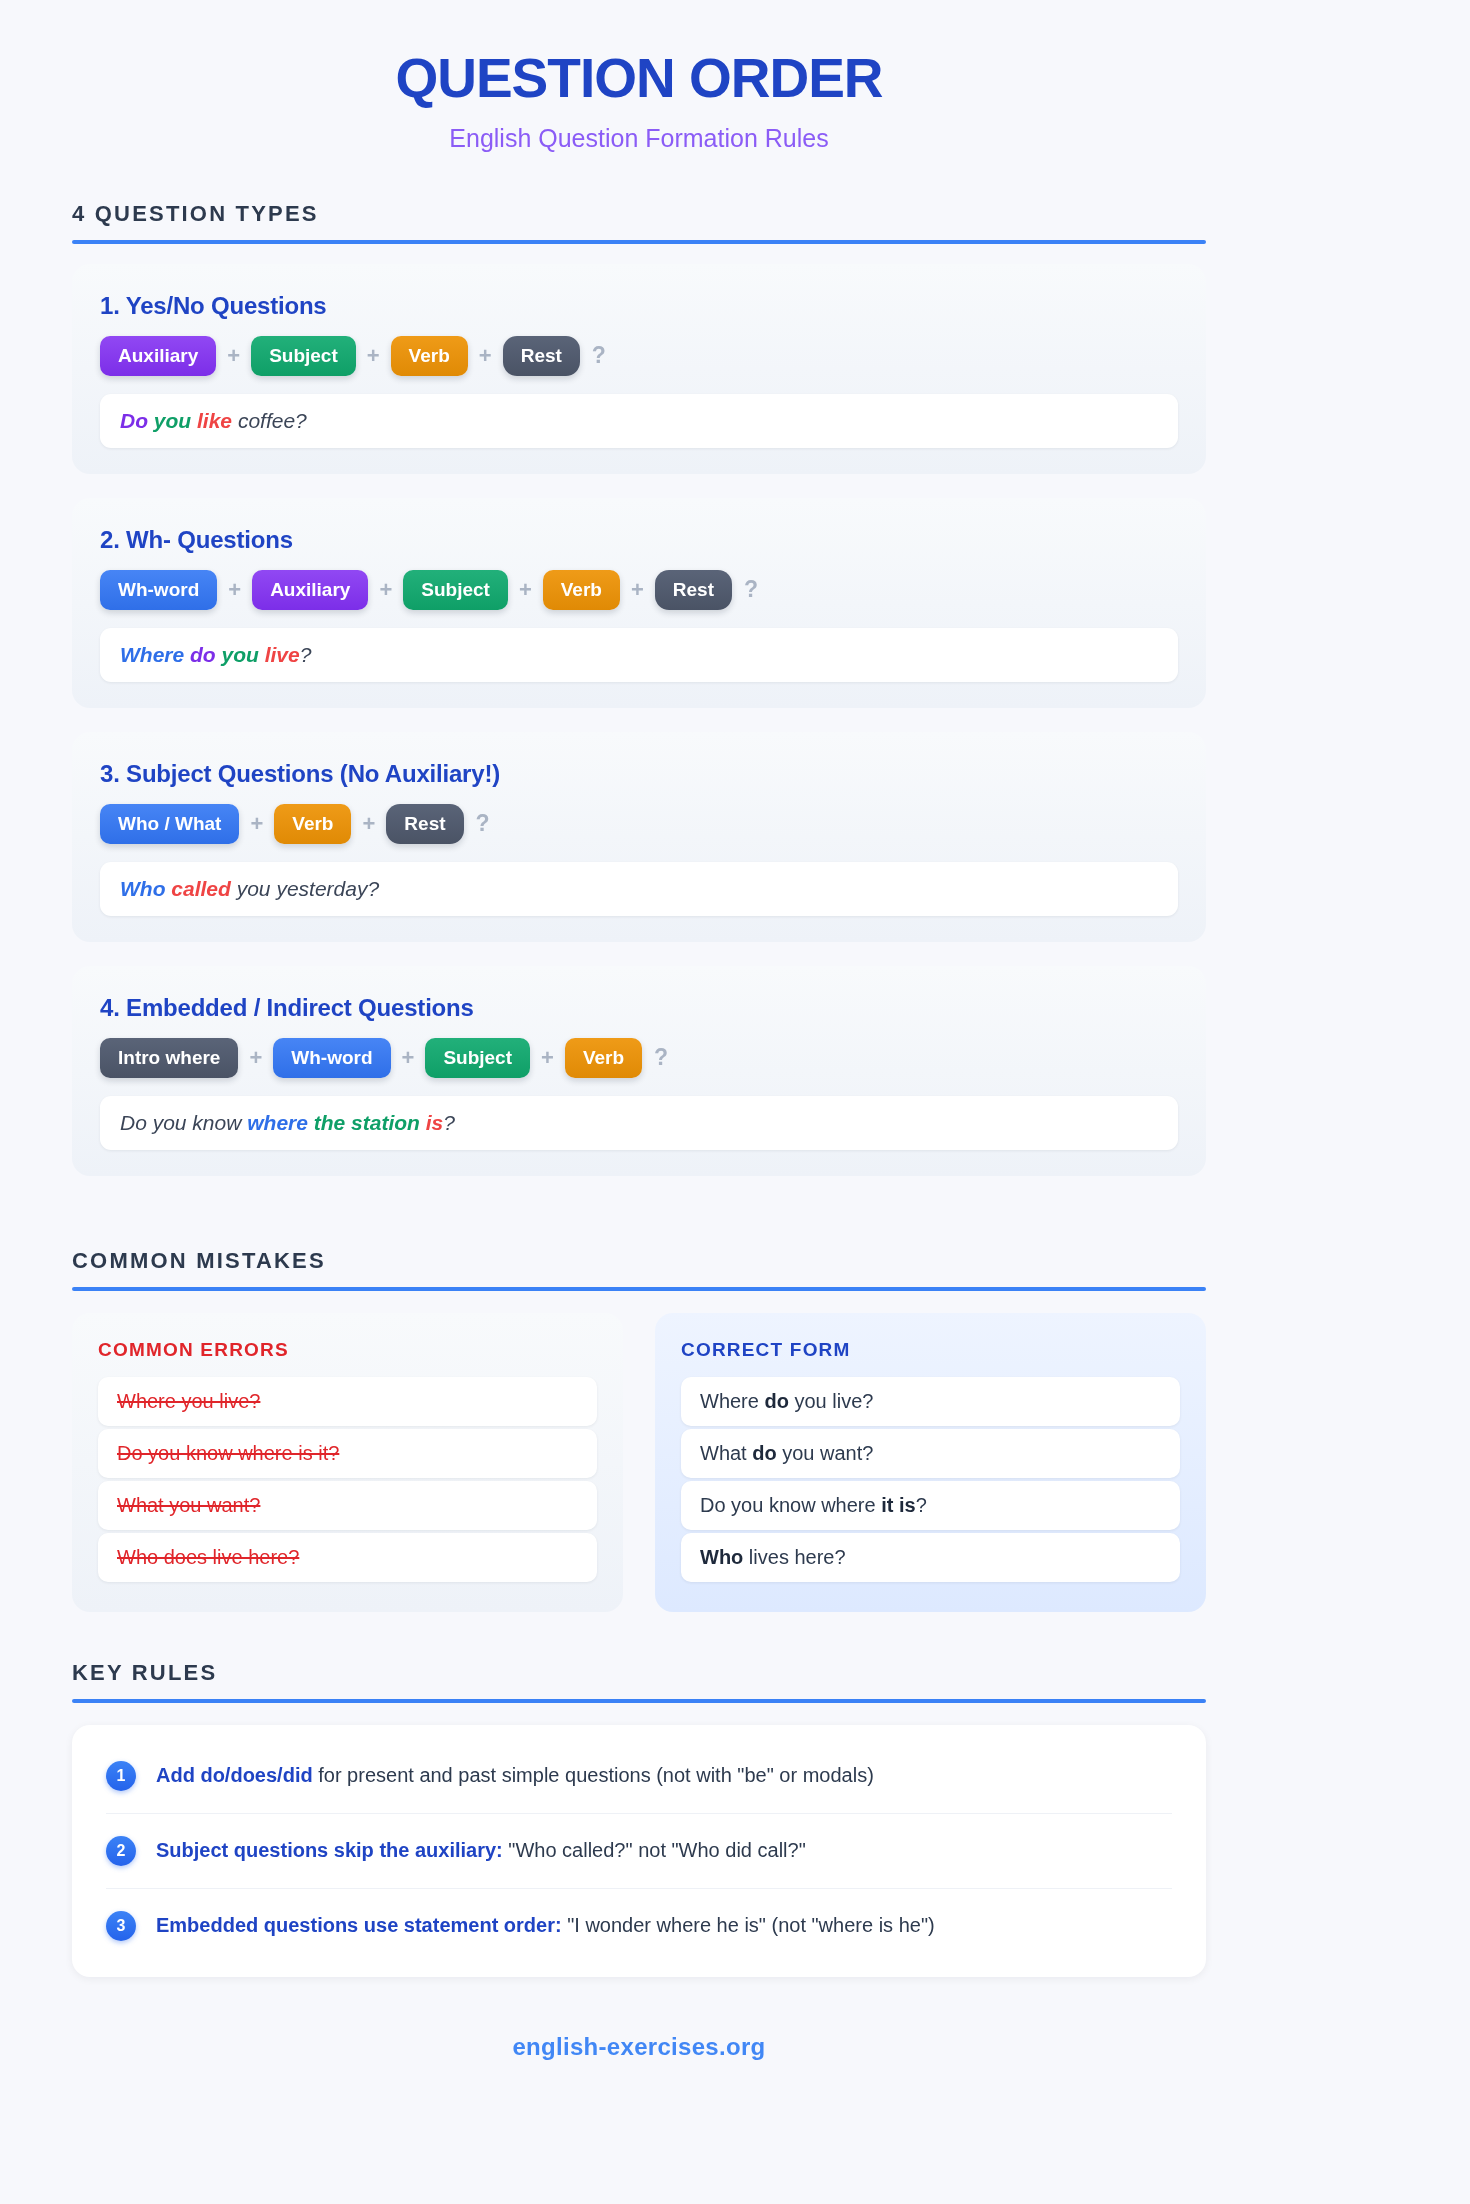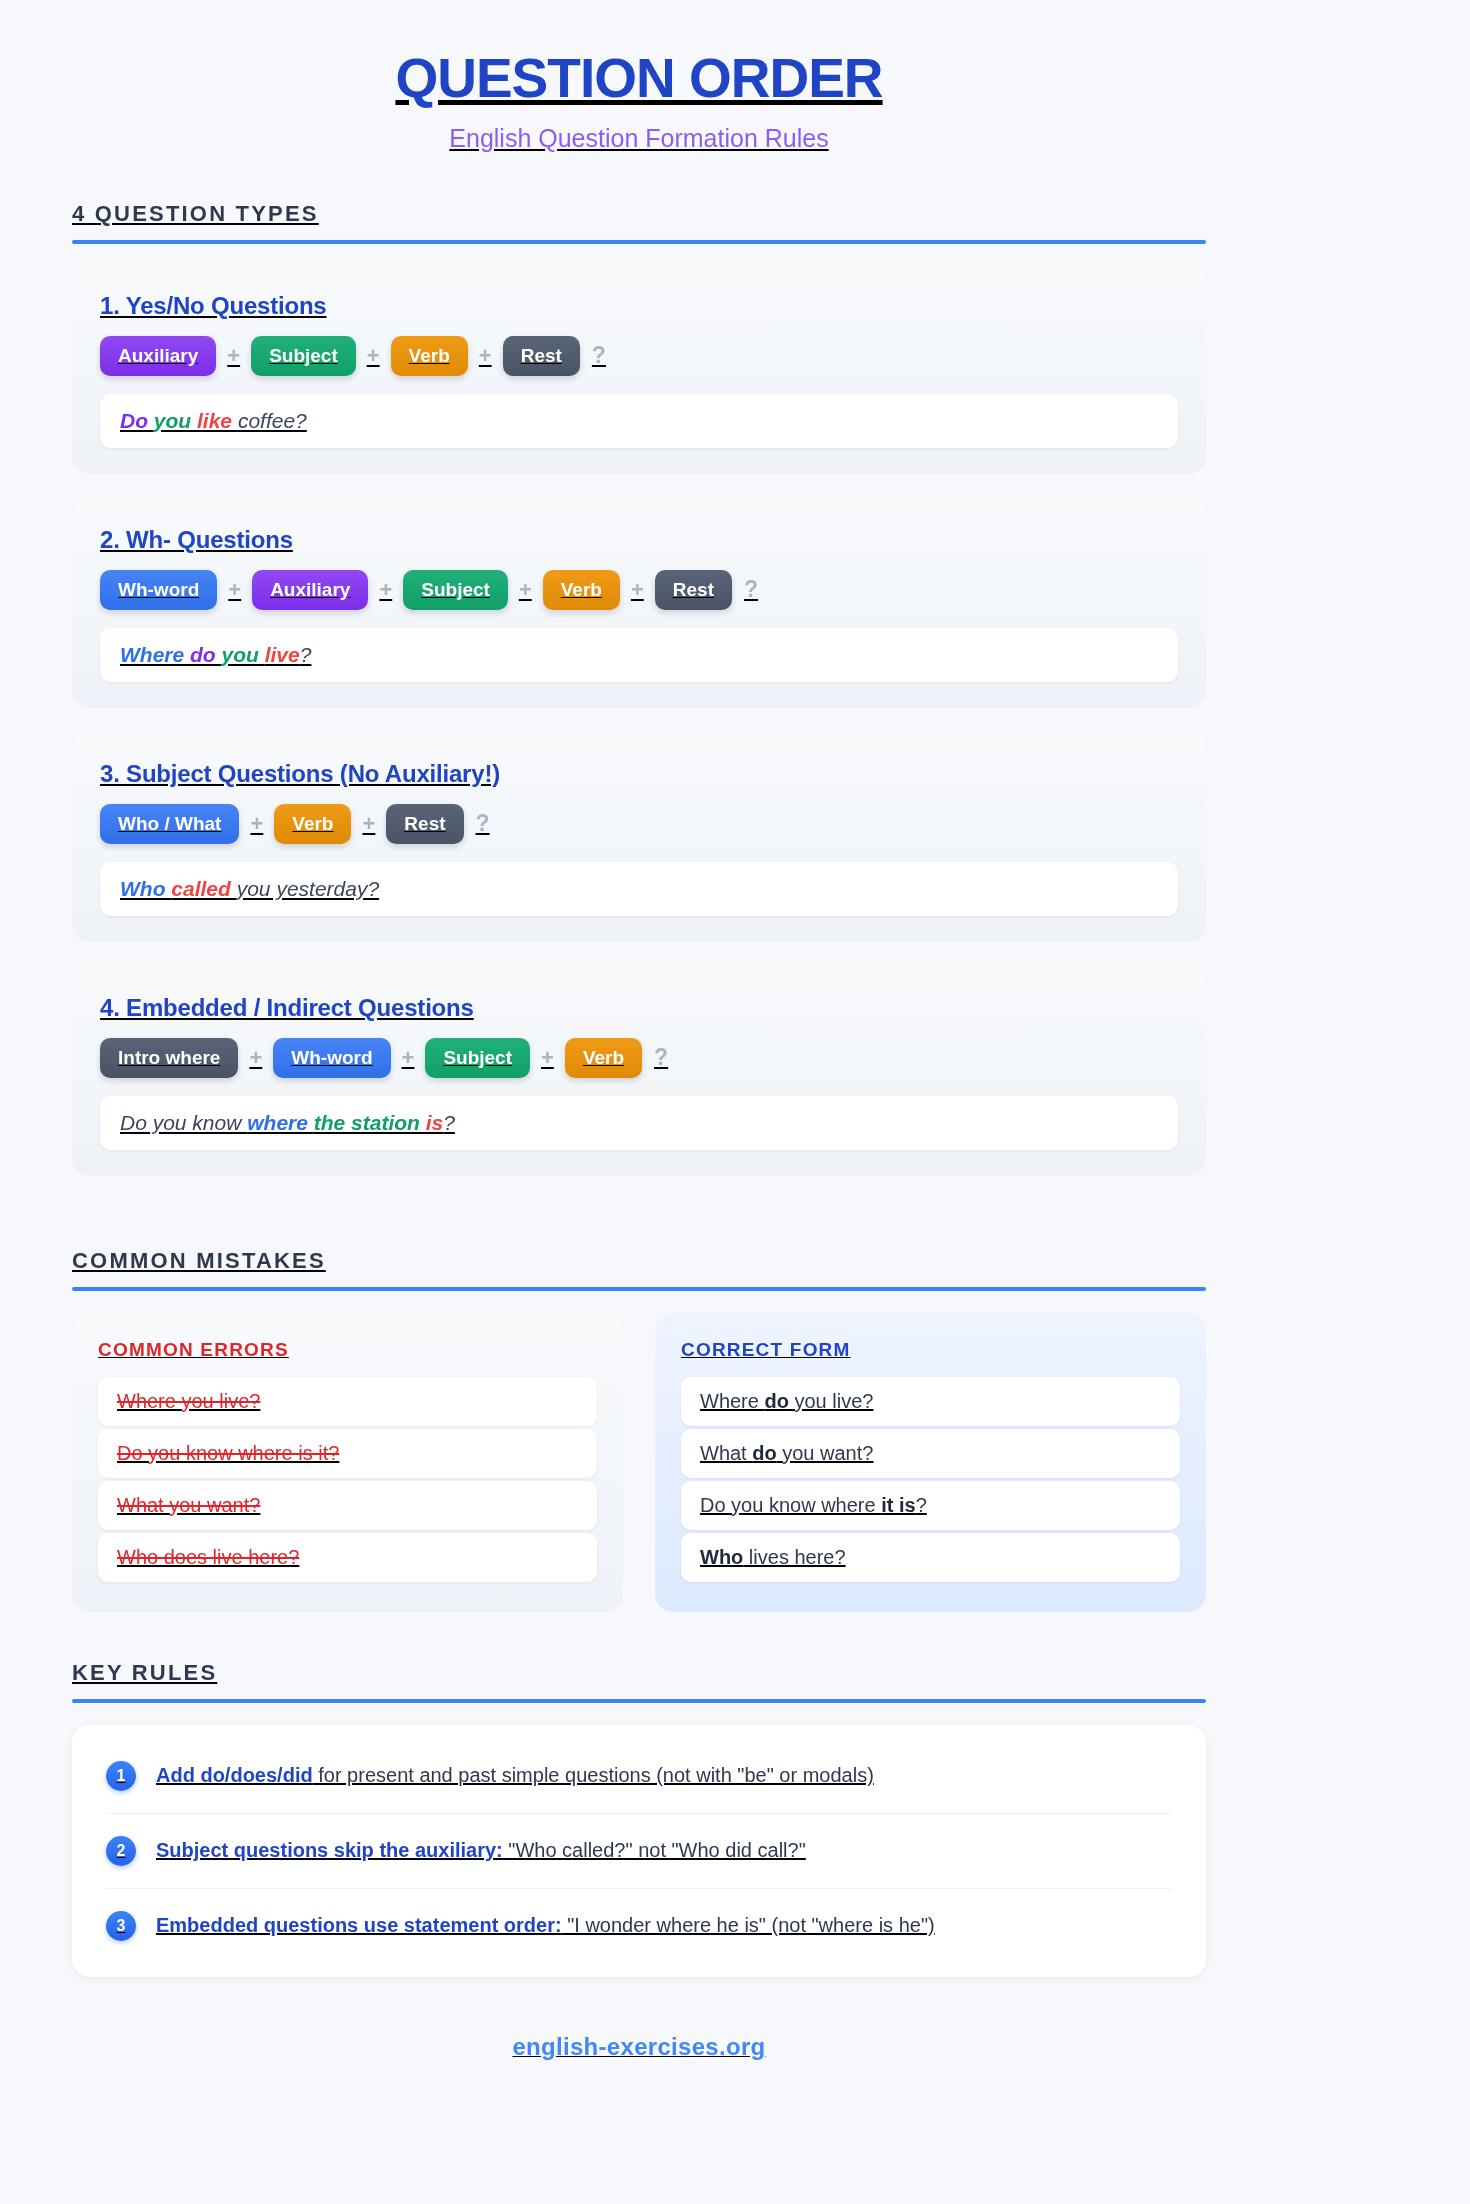--- a/index.html
+++ b/index.html
@@ -11,21 +11,20 @@
     font-family: "Liberation Sans", sans-serif;
     -webkit-font-smoothing: antialiased;
   }
 
   .page {
     width: 1278px;
     min-height: 2204px;
     background: #f7f8fc;
     padding: 0;
     position: relative;
-    text-decoration: underline;
   }
 
   
   .header {
     padding-top: 48px;
     text-align: center;
   }
   .main-title {
     font-size: 55px;
     font-weight: 800;
@@ -91,21 +90,21 @@
     font-size: 19px;
     font-weight: 700;
     padding: 9px 18px;
     border-radius: 10px;
     box-shadow: 0 3px 6px rgba(15,23,42,0.16);
     white-space: nowrap;
   }
   .badge.aux      { background: linear-gradient(180deg,#9148f3 0%,#7c2ee8 100%); }
   .badge.subject  { background: linear-gradient(180deg,#22b07a 0%,#0f9f67 100%); }
   .badge.verb     { background: linear-gradient(180deg,#ef9b18 0%,#e08a05 100%); }
-  .badge.rest     { background: linear-gradient(180deg,#5a6478 0%,#4a5365 100%); }
+  .badge.rest     { background: linear-gradient(180deg,#5a6478 0%,#4a5365 100%); border-radius: 14px; }
   .badge.whword   { background: linear-gradient(180deg,#4785f5 0%,#2f6fe8 100%); }
   .badge.intro    { background: linear-gradient(180deg,#5a6478 0%,#4a5365 100%); }
 
   .plus {
     color: #aab4c4;
     font-size: 22px;
     font-weight: 700;
     padding: 0 11px;
     line-height: 1;
   }

